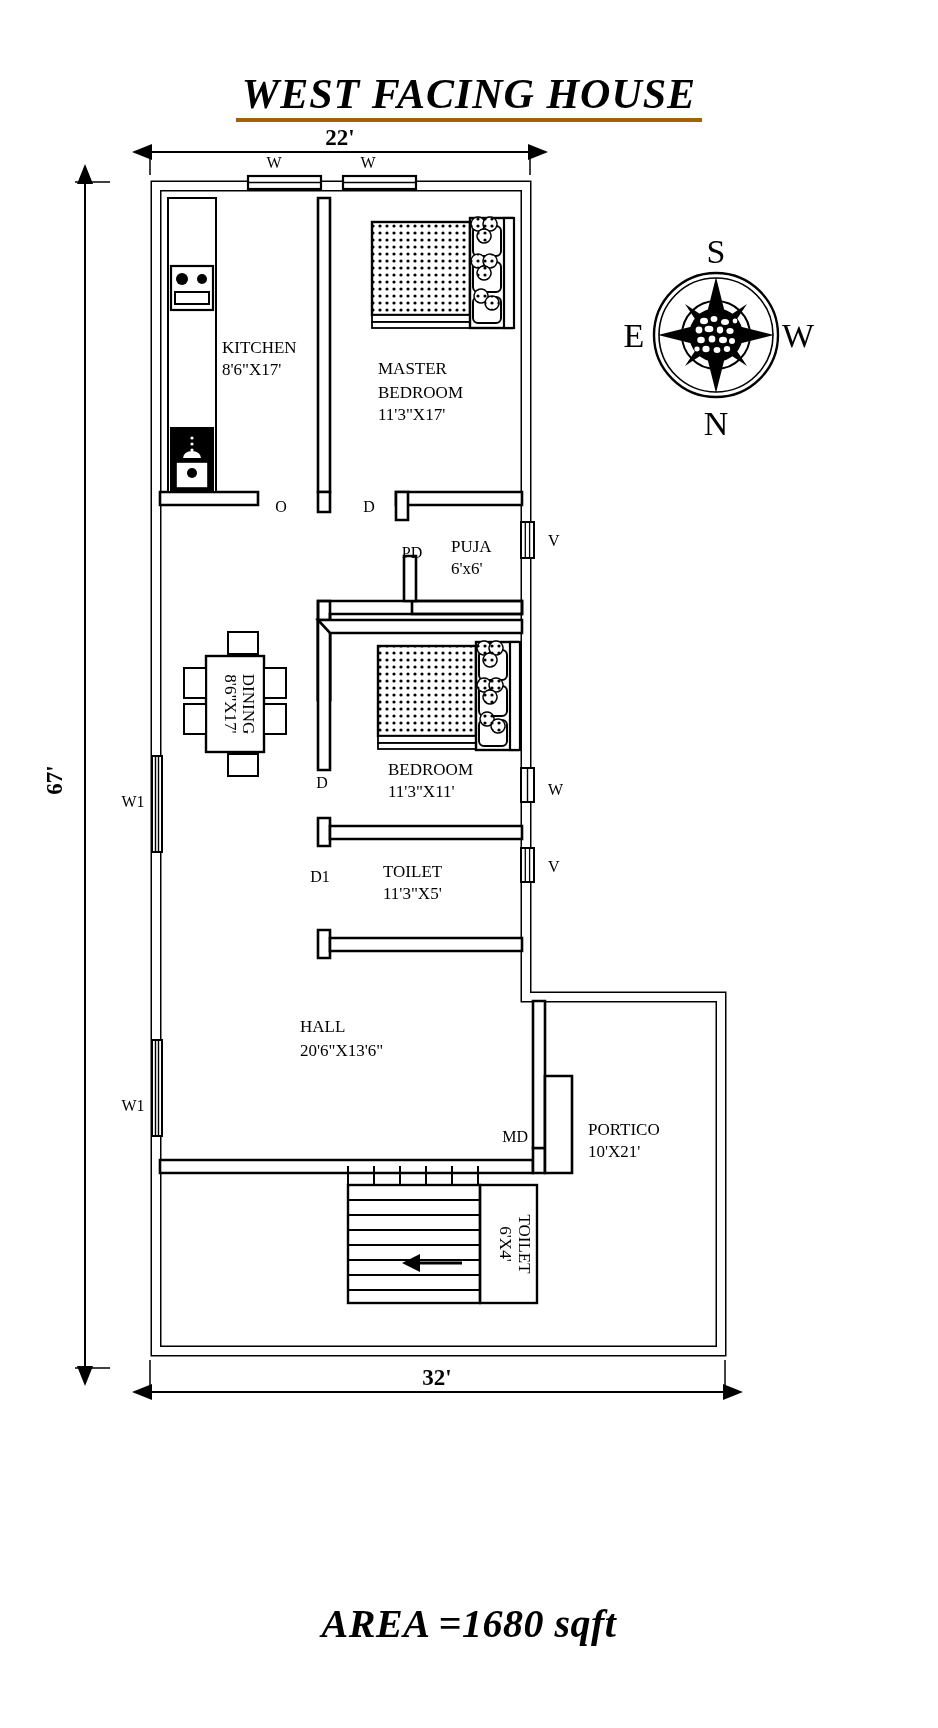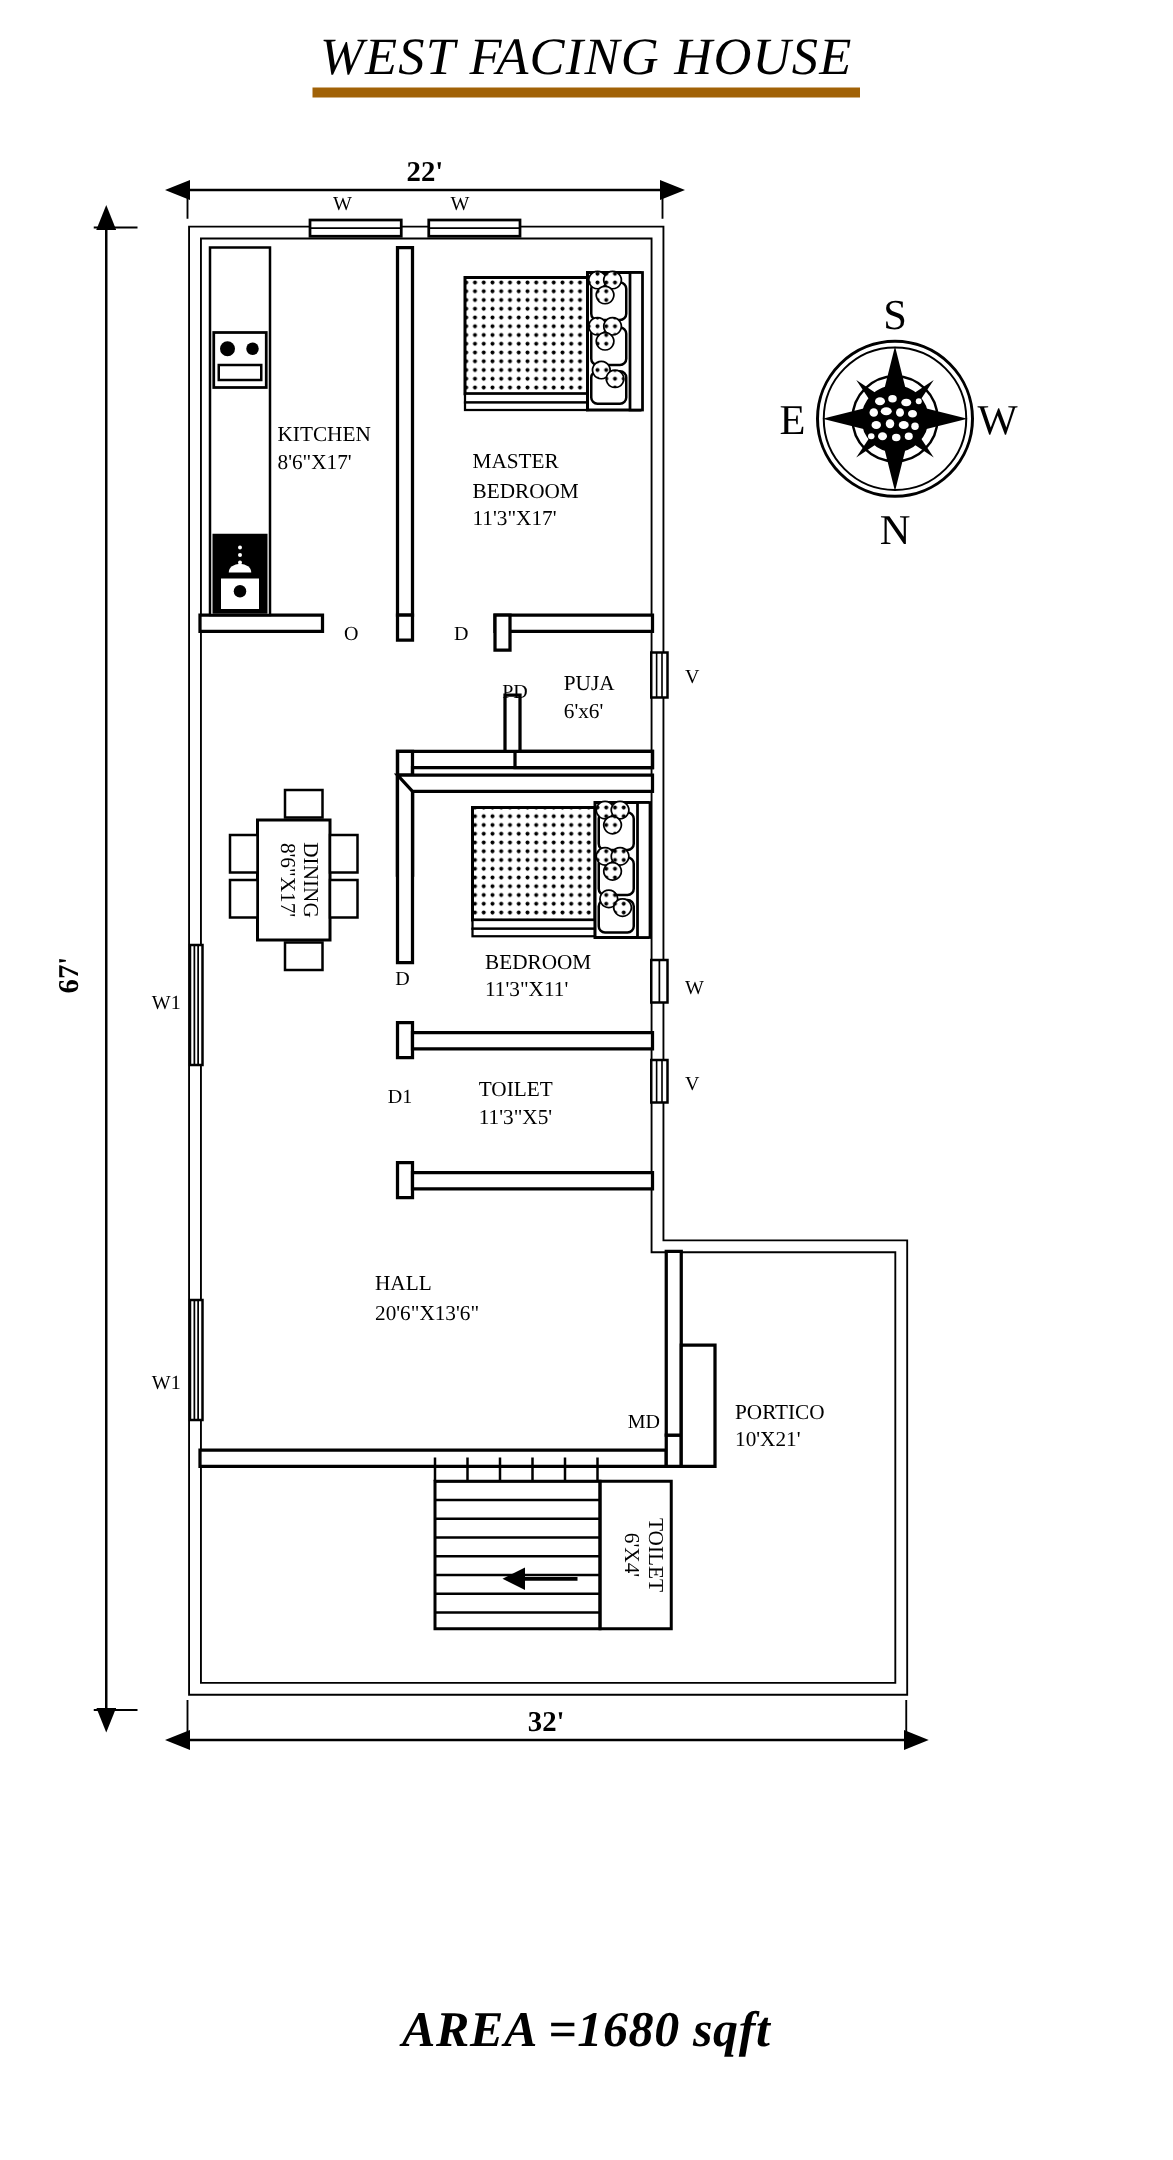--- a/index.html
+++ b/index.html
@@ -5,26 +5,27 @@
   html,body{margin:0;padding:0;background:#ffffff;}
   body{
     width:938px;height:1728px;position:relative;overflow:hidden;
     font-family:"Liberation Serif","DejaVu Serif",serif;
     color:#000;
   }
   #plan-title{
     position:absolute;left:0;top:24px;width:938px;text-align:center;
   }
   #plan-title span{
-    font-size:42px;font-weight:normal;font-style:italic;
+    font-size:42px;font-weight:bold;font-style:italic;
     letter-spacing:1px;
-    border-bottom:8px solid #a16207;
+    border-bottom:4px solid #a16207;
     padding:0 6px 2px 6px;
     display:inline-block;
     line-height:1.05;
+    margin-top:48px;
   }
   #area-footer{
     position:absolute;left:0;top:1600px;width:938px;text-align:center;
   }
   #area-footer span{
     font-size:40px;font-weight:bold;font-style:italic;letter-spacing:0.5px;margin-top:28px;
   }
   #canvas-wrap{position:absolute;left:0;top:0;width:938px;height:1388px;}
   svg{display:block;}
   .lbl{font-family:"Liberation Serif","DejaVu Serif",serif;fill:#000;}

